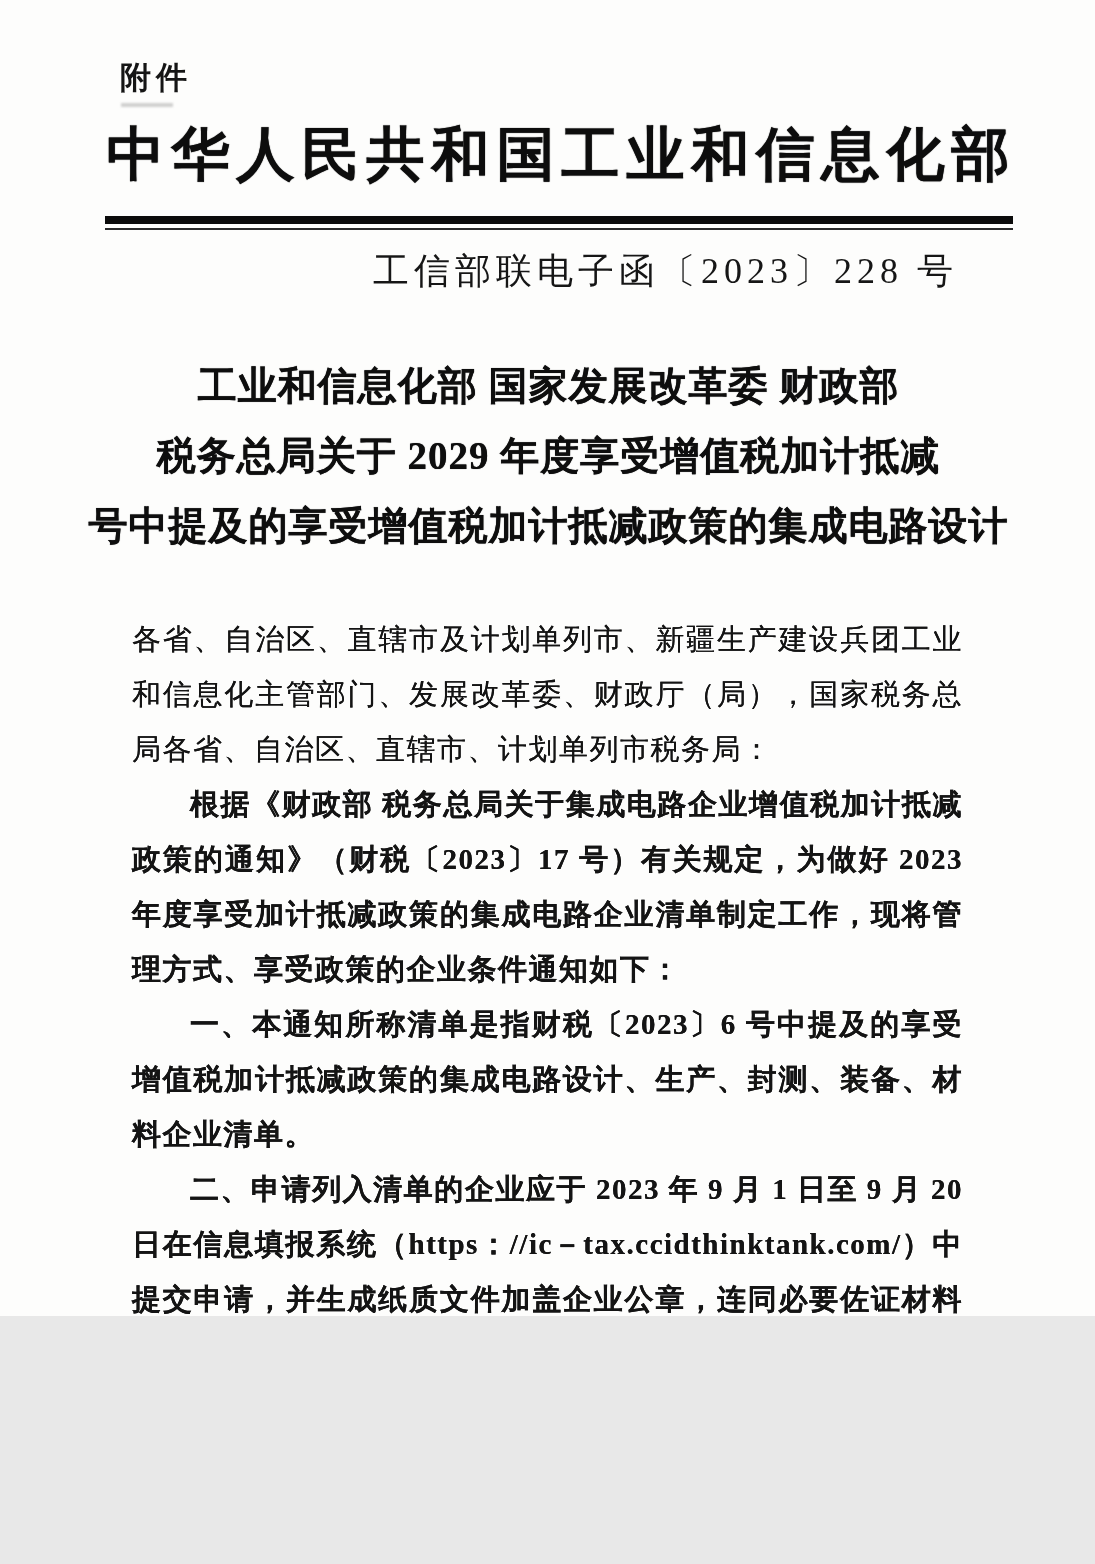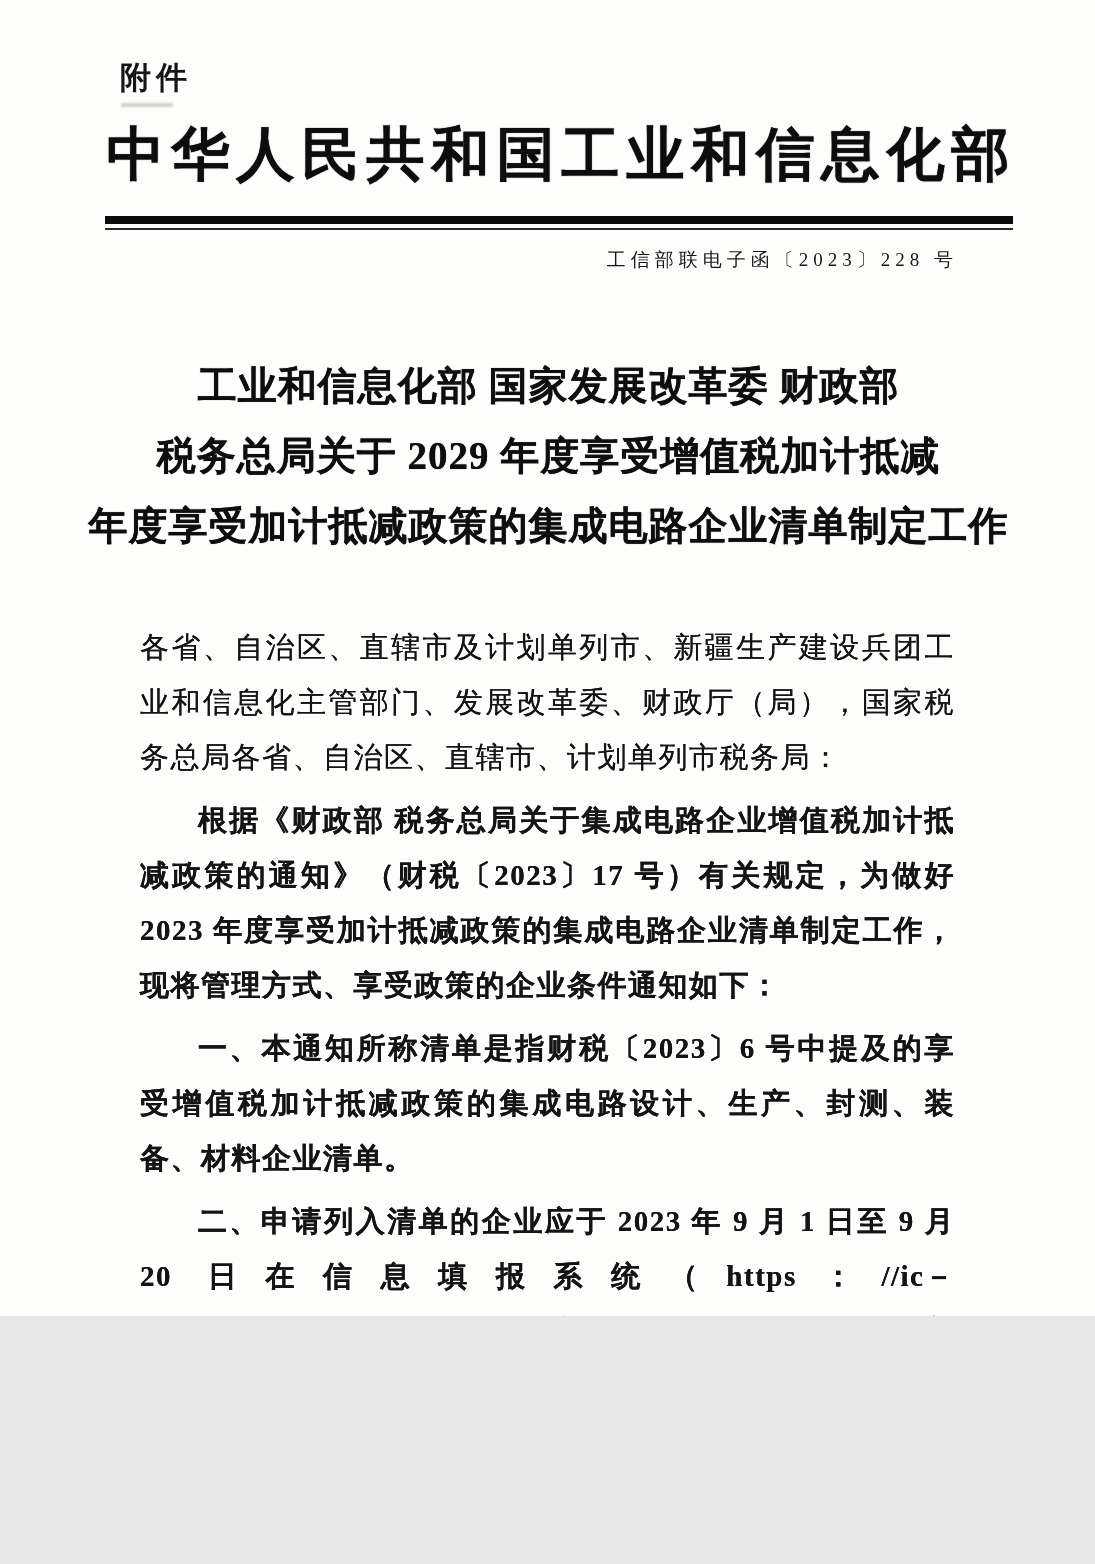--- a/index.html
+++ b/index.html
@@ -66,21 +66,21 @@
   }
   .header-rule .thin {
     margin-top: 4px;
     height: 2px;
     background: #2a2a2a;
   }
   .doc-number {
     position: absolute;
     top: 247px;
     right: 137px;
-    font-size: 19px;
+    font-size: 36px;
     letter-spacing: 5px;
     white-space: nowrap;
     color: #161616;
   }
   
   .doc-title {
     position: absolute;
     top: 351px;
     left: 1px;
     width: 100%;
@@ -99,21 +99,21 @@
     left: 132px;
     width: 831px;
     font-size: 29px;
     line-height: 55px;
     letter-spacing: 1.5px;
     text-align: justify;
     color: #141414;
     text-shadow: 0 0 0.5px #141414;
   }
   .body-text p {
-    margin: 8px;
+    margin: 0;
   }
   .body-text p.indent {
     text-indent: 2em;
     font-weight: bold;
   }
   .footer-rule {
     position: absolute;
     left: 85px;
     top: 1434px;
     width: 935px;
@@ -153,21 +153,21 @@
   <div class="header-rule">
     <div class="thick"></div>
     <div class="thin"></div>
   </div>
 
   <div class="doc-number">工信部联电子函〔2023〕228 号</div>
 
   <div class="doc-title">
     <div>工业和信息化部 国家发展改革委 财政部</div>
     <div>税务总局关于 2029 年度享受增值税加计抵减</div>
-    <div>年度享受加计抵减政策的集成电路企业清单制定工作</div>
+    <div>号中提及的享受增值税加计抵减政策的集成电路设计</div>
   </div>
 
   <div class="body-text">
     <p>各省、自治区、直辖市及计划单列市、新疆生产建设兵团工业和信息化主管部门、发展改革委、财政厅（局），国家税务总局各省、自治区、直辖市、计划单列市税务局：</p>
     <p class="indent">根据《财政部 税务总局关于集成电路企业增值税加计抵减政策的通知》（财税〔2023〕17 号）有关规定，为做好 2023 年度享受加计抵减政策的集成电路企业清单制定工作，现将管理方式、享受政策的企业条件通知如下：</p>
     <p class="indent">一、本通知所称清单是指财税〔2023〕6 号中提及的享受增值税加计抵减政策的集成电路设计、生产、封测、装备、材料企业清单。</p>
     <p class="indent">二、申请列入清单的企业应于 2023 年 9 月 1 日至 9 月 20 日在信息填报系统（https：//ic－tax.ccidthinktank.com/）中提交申请，并生成纸质文件加盖企业公章，连同必要佐证材料（电子版、纸质版）报各省、自治区、直辖市及计划单列市、新疆生</p>
   </div>
 
   <div class="footer-rule">

